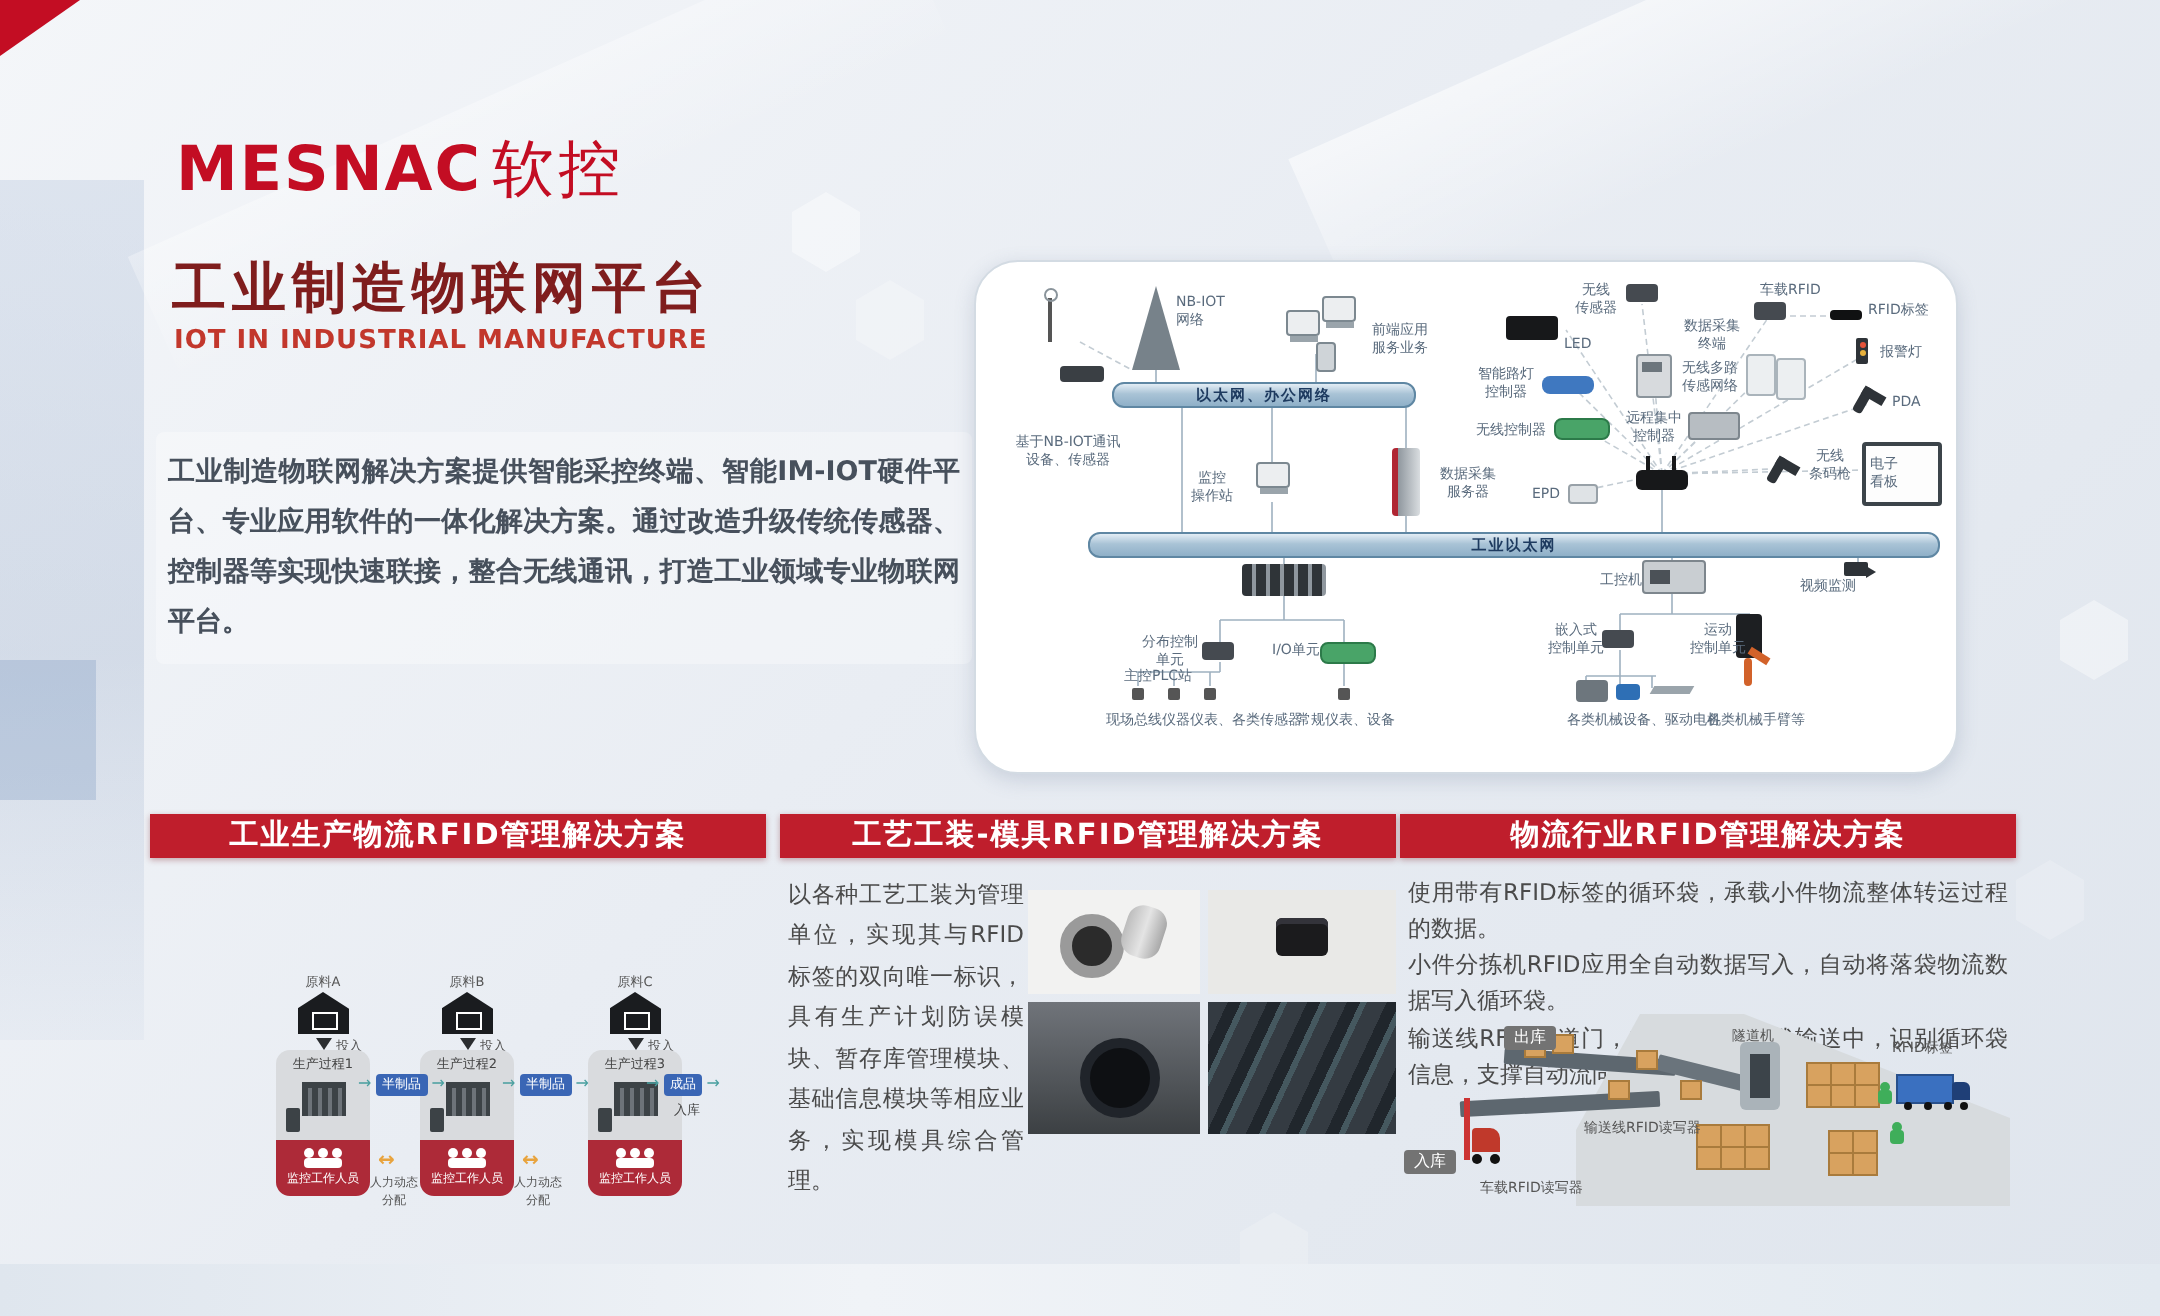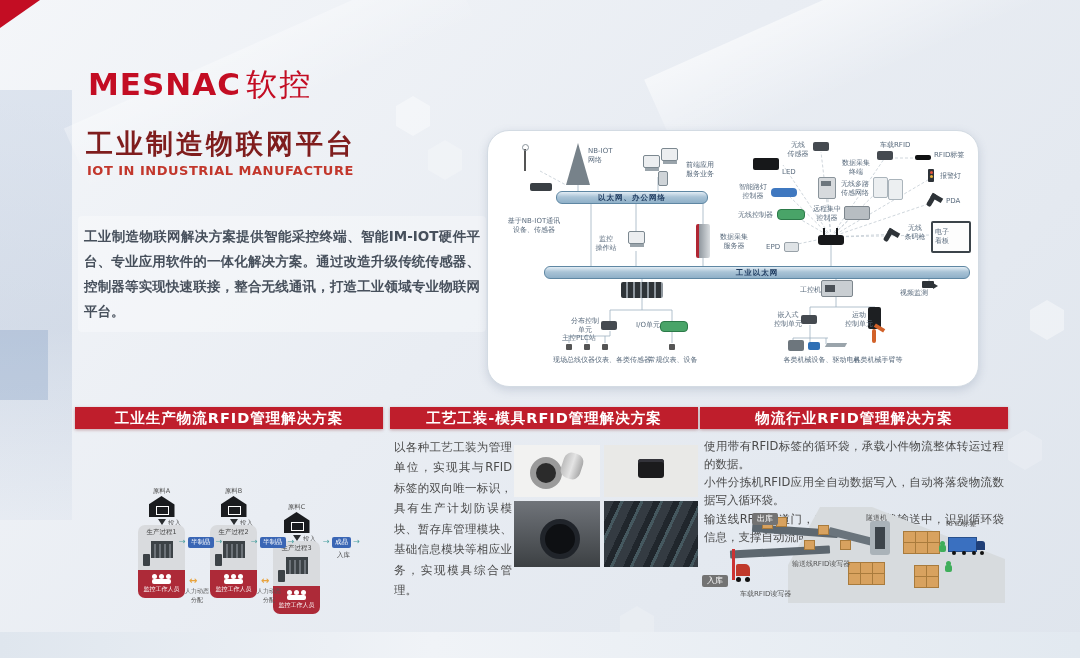--- a/index.html
+++ b/index.html
@@ -321,21 +321,21 @@
             <div class="proc-title">生产过程2</div>
             <div class="machine-icon"></div>
             <div class="device-icon"></div>
           </div>
           <div class="worker-box">
             <div class="ppl"></div>
             <div class="worker-label">监控工作人员</div>
           </div>
         </div>
 
-        <div class="pcol" style="position: absolute; left: 198px; margin-top: 16px;">
+        <div class="pcol" style="position: absolute; left: 219px;">
           <div class="mat-label">原料C</div>
           <div class="house"></div>
           <div class="down-arrow"></div>
           <div class="input-label">投入</div>
           <div class="proc-box">
             <div class="proc-title">生产过程3</div>
             <div class="machine-icon"></div>
             <div class="device-icon"></div>
           </div>
           <div class="worker-box">

